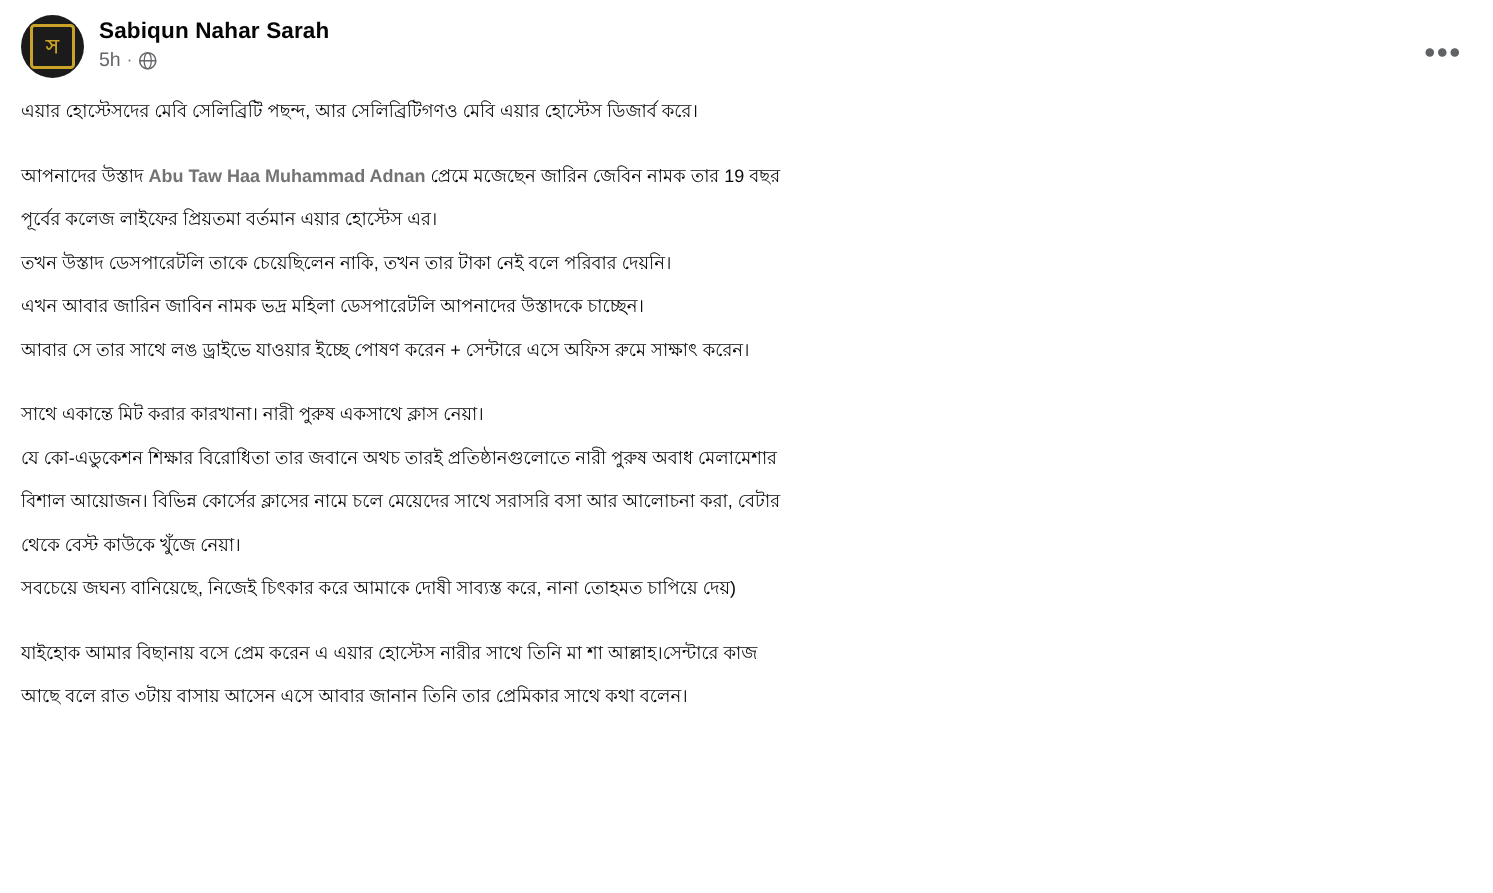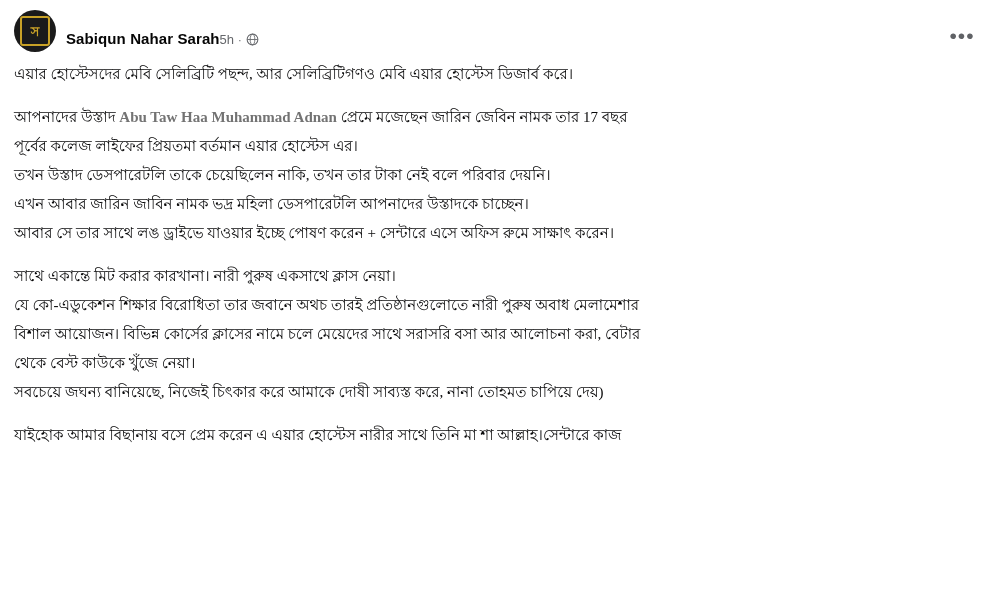--- a/index.html
+++ b/index.html
@@ -48,24 +48,23 @@
     align-items: center;
     justify-content: center;
     color: #c9a227;
     font-size: 13px;
     font-weight: bold;
     font-family: "DejaVu Serif", serif;
     line-height: 1;
   }
   .header-text {
     display: flex;
-    flex-direction: row;
+    flex-direction: column;
     justify-content: center;
     padding-top: 1px;
-    margin-top: 18px;
   }
   .author-name {
     font-size: 15px;
     font-weight: bold;
     color: #050505;
     line-height: 19px;
     letter-spacing: 0.1px;
   }
   .meta-line {
     display: flex;
@@ -98,22 +97,22 @@
     align-items: center;
     justify-content: center;
     color: #606266;
     font-size: 21px;
     letter-spacing: 1px;
     line-height: 1;
     cursor: pointer;
     user-select: none;
   }
   .post-body {
-    font-family: Liberation Serif, serif;
-    font-size: 15px;
+    font-family: Liberation Sans, sans-serif;
+    font-size: 12px;
     line-height: 29px;
     color: #080809;
     padding-top: 2px;
     letter-spacing: 0;
   }
   .para {
     margin: 0;
     padding: 0;
   }
   .para + .para {
@@ -149,28 +148,29 @@
           </svg>
         </span>
       </div>
     </div>
     <div class="more-btn">•••</div>
   </div>
 
   <div class="post-body">
     <p class="para">এয়ার হোস্টেসদের মেবি সেলিব্রিটি পছন্দ, আর সেলিব্রিটিগণও মেবি এয়ার হোস্টেস ডিজার্ব করে।</p>
     <div class="spacer-para"></div>
-    <p class="para"><span>আপনাদের উস্তাদ </span><span class="mention">Abu Taw Haa Muhammad Adnan</span><span> প্রেমে মজেছেন জারিন জেবিন নামক তার 17 বছর</span></p>
+    <p class="para"><span>আপনাদের উস্তাদ </span><span class="mention">Abu Taw Haa Muhammad Adnan</span><span> প্রেমে মজেছেন জারিন জেবিন নামক তার 19 বছর</span></p>
     <p class="para">পূর্বের কলেজ লাইফের প্রিয়তমা বর্তমান এয়ার হোস্টেস এর।</p>
     <p class="para">তখন উস্তাদ ডেসপারেটলি তাকে চেয়েছিলেন নাকি, তখন তার টাকা নেই বলে পরিবার দেয়নি।</p>
     <p class="para">এখন আবার জারিন জাবিন নামক ভদ্র মহিলা ডেসপারেটলি আপনাদের উস্তাদকে চাচ্ছেন।</p>
     <p class="para">আবার সে তার সাথে লঙ ড্রাইভে যাওয়ার ইচ্ছে পোষণ করেন + সেন্টারে এসে অফিস রুমে সাক্ষাৎ করেন।</p>
     <div class="spacer-para"></div>
     <p class="para">সাথে একান্তে মিট করার কারখানা। নারী পুরুষ একসাথে ক্লাস নেয়া।</p>
     <p class="para">যে কো-এডুকেশন শিক্ষার বিরোধিতা তার জবানে অথচ তারই প্রতিষ্ঠানগুলোতে নারী পুরুষ অবাধ মেলামেশার</p>
     <p class="para">বিশাল আয়োজন। বিভিন্ন কোর্সের ক্লাসের নামে চলে মেয়েদের সাথে সরাসরি বসা আর আলোচনা করা, বেটার</p>
     <p class="para">থেকে বেস্ট কাউকে খুঁজে নেয়া।</p>
     <p class="para">সবচেয়ে জঘন্য বানিয়েছে, নিজেই চিৎকার করে আমাকে দোষী সাব্যস্ত করে, নানা তোহমত চাপিয়ে দেয়)</p>
     <div class="spacer-para"></div>
     <p class="para">যাইহোক আমার বিছানায় বসে প্রেম করেন এ এয়ার হোস্টেস নারীর সাথে  তিনি মা শা আল্লাহ।সেন্টারে কাজ</p>
+    <p class="para">আছে বলে রাত ৩টায় বাসায় আসেন এসে আবার জানান তিনি তার প্রেমিকার সাথে কথা বলেন।</p>
   </div>
 
 </div>
 
 </body></html>

